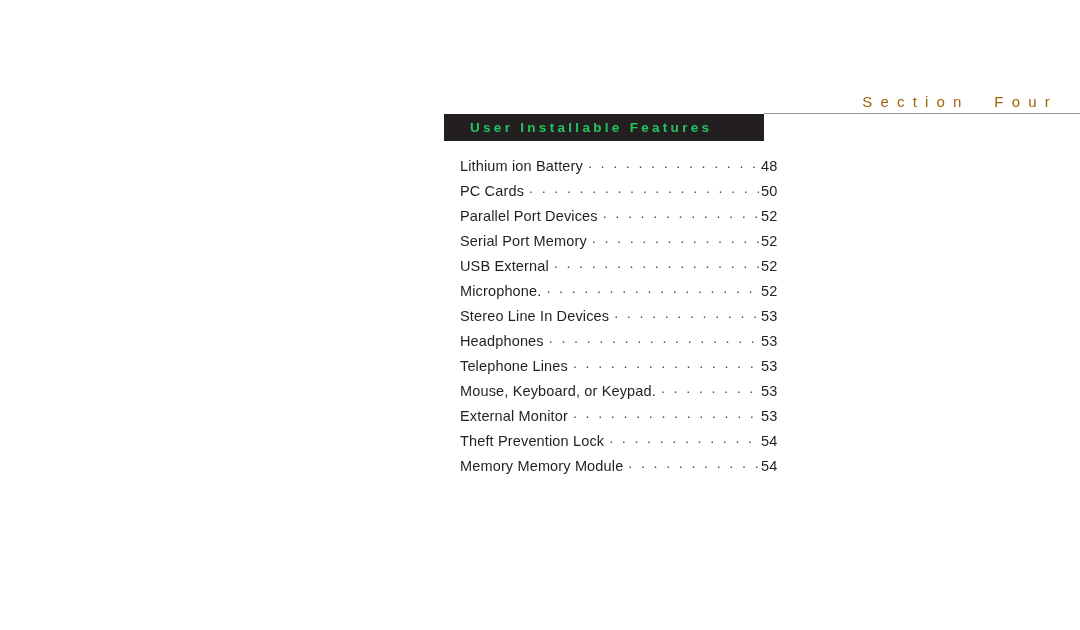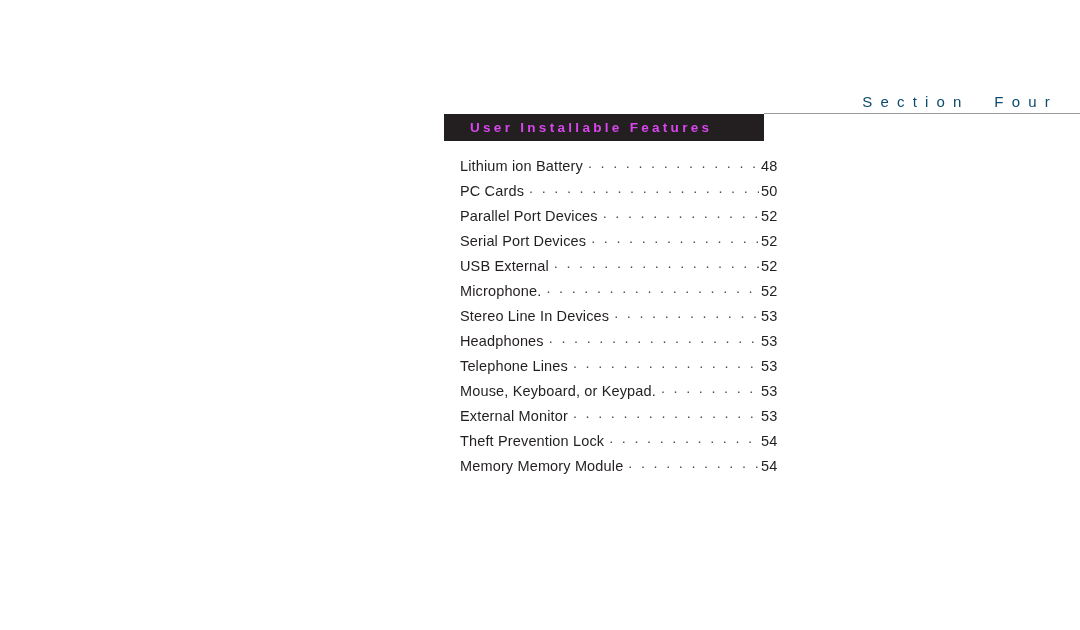--- a/index.html
+++ b/index.html
@@ -27,21 +27,21 @@
     left: 0;
     width: 1080px;
     height: 22px;
   }
   .running-head-text {
     position: absolute;
     right: 22px;
     top: 0;
     font-size: 15px;
     letter-spacing: 8.2px;
-    color: #0c4a6e;
+    color: #a16207;
     font-weight: 400;
     white-space: pre;
     line-height: 20px;
   }
   .head-rule {
     position: absolute;
     left: 764px;
     top: 113px;
     width: 316px;
     height: 1px;
@@ -54,21 +54,21 @@
     left: 444px;
     top: 114px;
     width: 320px;
     height: 27px;
     background: #231f20;
   }
   .title-bar-text {
     position: absolute;
     left: 26px;
     top: 5px;
-    color: #d946ef;
+    color: #22c55e;
     font-size: 13.5px;
     font-weight: bold;
     letter-spacing: 3.3px;
     white-space: pre;
     line-height: 17px;
   }
 
   
   .toc {
     position: absolute;
@@ -142,21 +142,21 @@
         <span class="toc-page">50</span>
       </div>
       <div class="toc-row">
         <span class="toc-label">Parallel Port Devices</span>
         <span class="toc-leader">
           <span class="toc-leader-inner">...........................................................</span>
         </span>
         <span class="toc-page">52</span>
       </div>
       <div class="toc-row">
-        <span class="toc-label">Serial Port Devices</span>
+        <span class="toc-label">Serial Port Memory</span>
         <span class="toc-leader">
           <span class="toc-leader-inner">...........................................................</span>
         </span>
         <span class="toc-page">52</span>
       </div>
       <div class="toc-row">
         <span class="toc-label">USB External</span>
         <span class="toc-leader">
           <span class="toc-leader-inner">...........................................................</span>
         </span>

